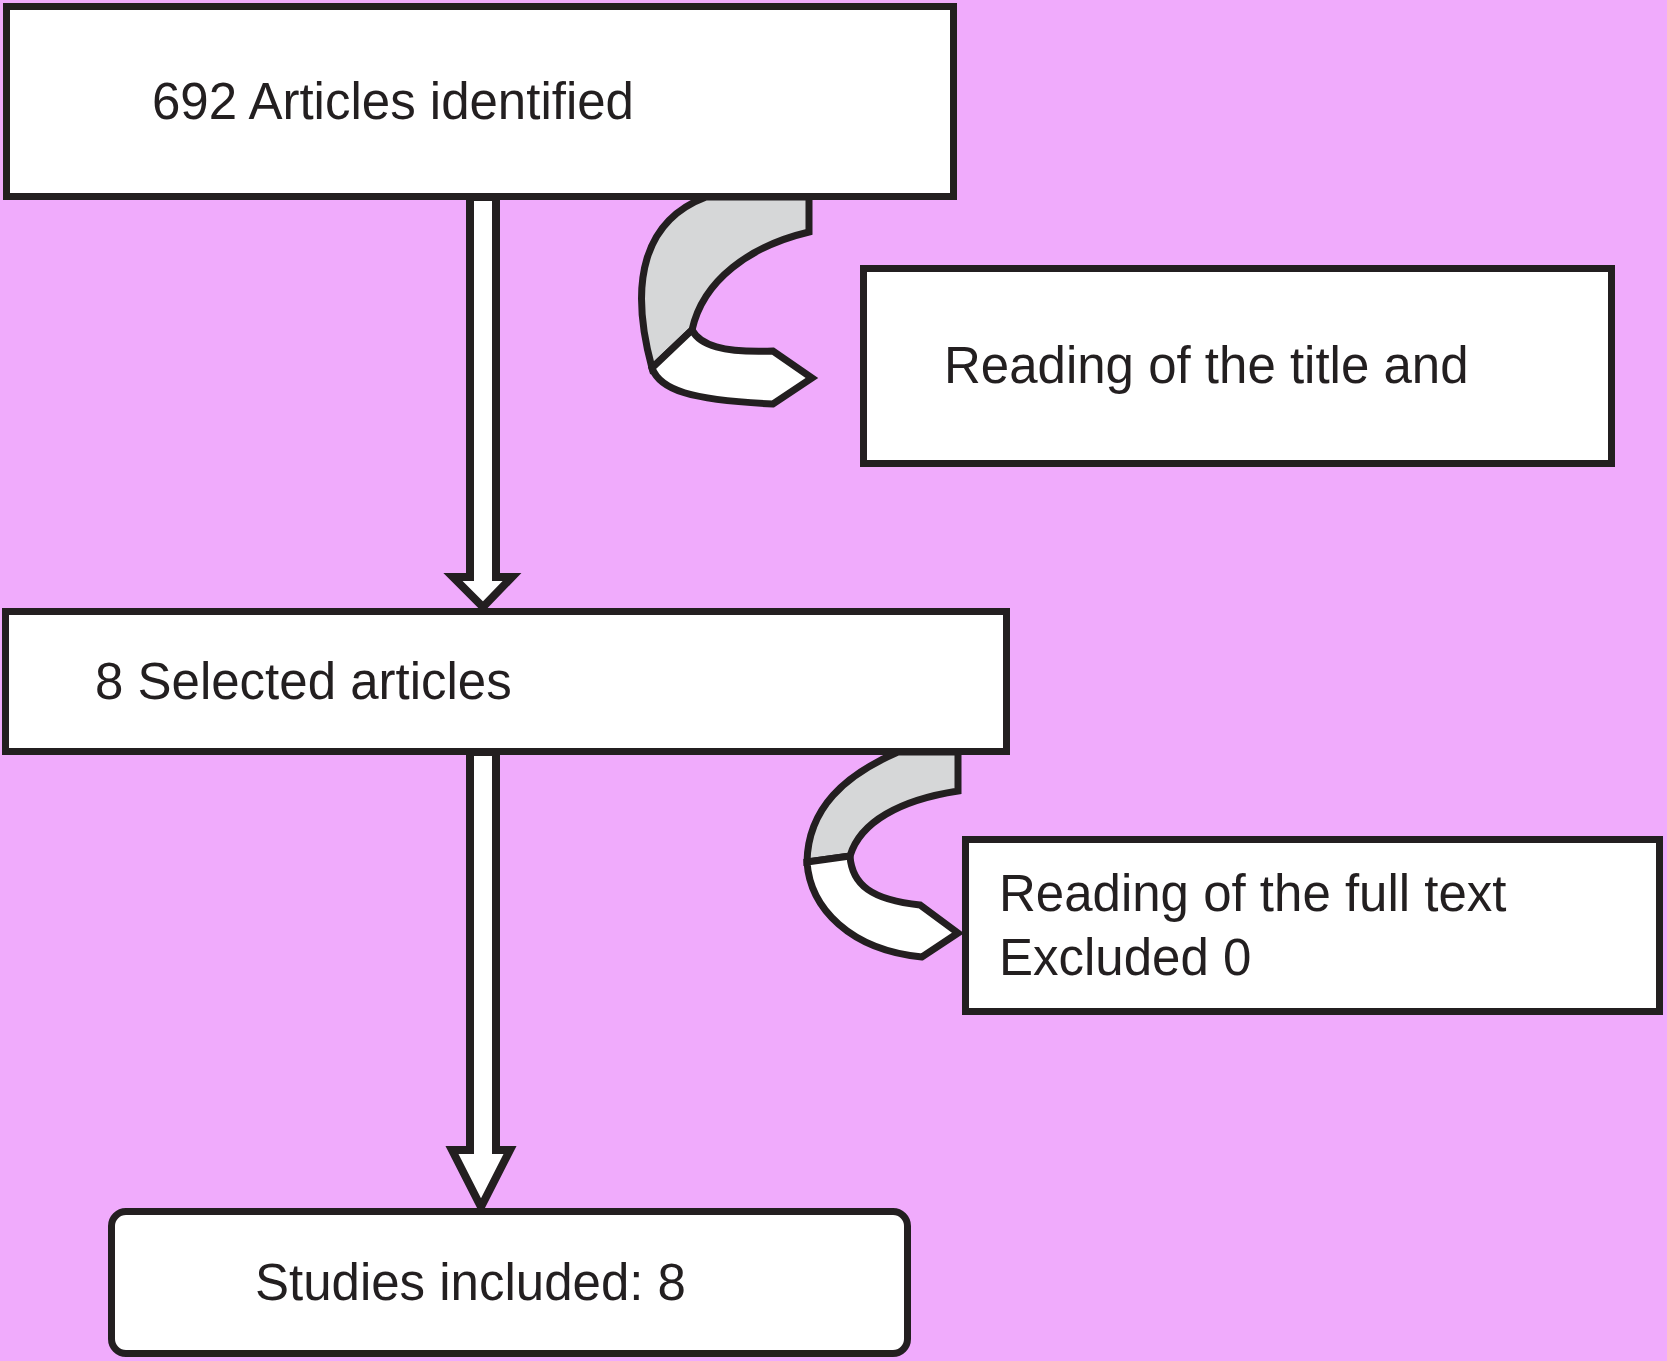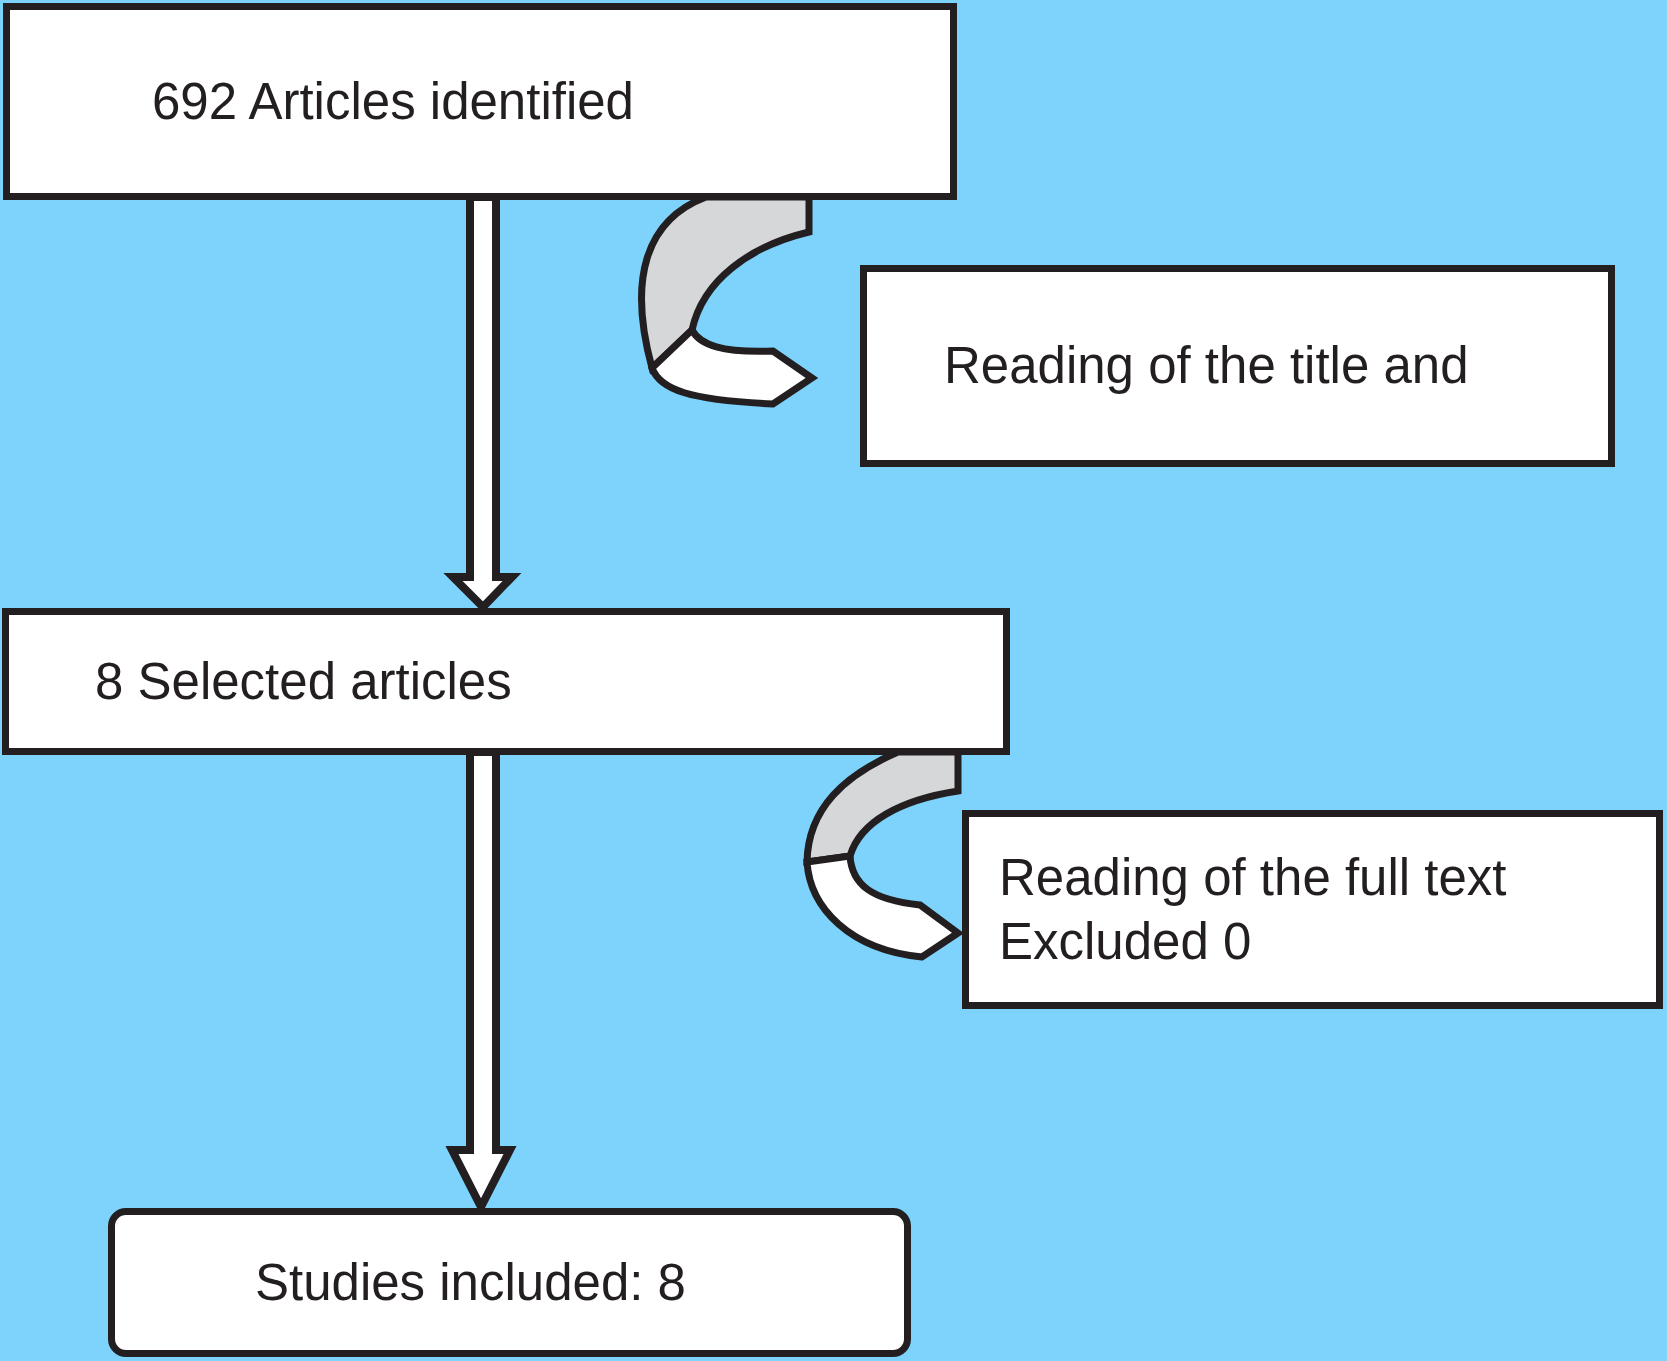--- a/index.html
+++ b/index.html
@@ -4,21 +4,21 @@
 <style>
   html, body {
     margin: 0;
     padding: 0;
     background: #ffffff;
   }
   .canvas {
     position: relative;
     width: 1667px;
     height: 1361px;
-    background: #7dd3fc;
+    background: #f0abfc;
     font-family: "Liberation Sans", "DejaVu Sans", sans-serif;
     color: #231f20;
     overflow: hidden;
   }
   .arrows-layer {
     position: absolute;
     left: 0;
     top: 0;
     width: 1667px;
     height: 1361px;
@@ -36,21 +36,21 @@
     font-size: 51px;
     line-height: 64px;
     letter-spacing: 0px;
     white-space: nowrap;
   }
   .fbox span { display: block; }
 
   .box-identified   { left: 3px;   top: 3px;    width: 954px; height: 197px; padding-left: 142px; }
   .box-excl-title   { left: 860px; top: 265px;  width: 755px; height: 202px; padding-left: 77px; }
   .box-selected     { left: 2px;   top: 608px;  width: 1008px; height: 147px; padding-left: 86px; }
-  .box-excl-full    { left: 962px; top: 810px;  width: 701px; height: 199px; padding-left: 30px; }
+  .box-excl-full    { left: 962px; top: 836px;  width: 701px; height: 179px; padding-left: 30px; }
   .box-included     { left: 108px; top: 1208px; width: 803px; height: 149px; padding-left: 140px; border-radius: 18px; }
 </style>
 </head>
 <body>
 
 <div class="canvas">
 
   <svg class="arrows-layer" width="1667" height="1361" viewBox="0 0 1667 1361" xmlns="http://www.w3.org/2000/svg" aria-hidden="true">
 
     <polygon points="470,197 470,577 453,577 483,607 512,577 496,577 496,197" fill="#ffffff" stroke="#231f20" stroke-width="8"></polygon>

